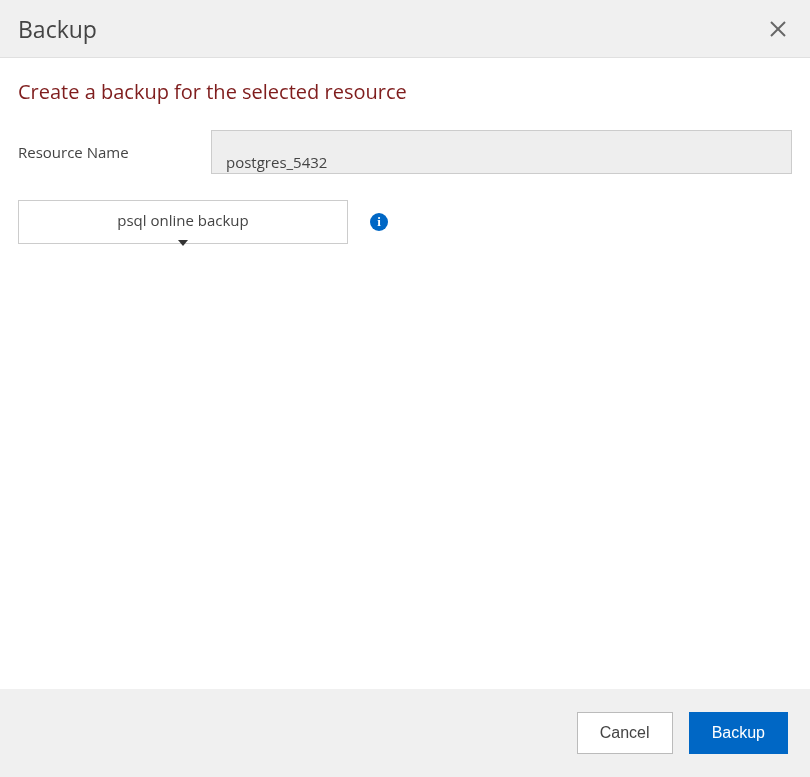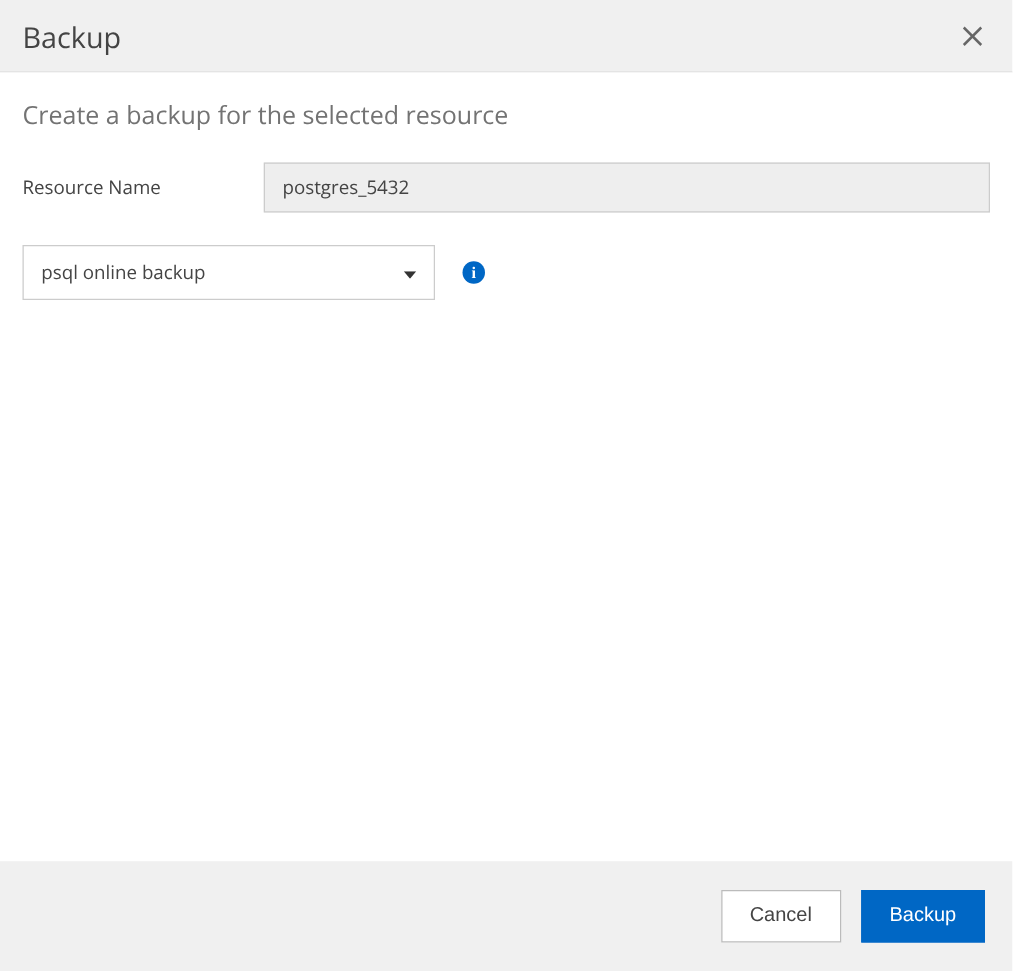--- a/index.html
+++ b/index.html
@@ -46,41 +46,41 @@
       stroke: #666;
       stroke-width: 2;
     }
     .content {
       flex: 1;
       padding: 20px 18px;
       background: #fff;
     }
     .subtitle {
       font-size: 20px;
-      color: #737373;
+      color: #7f1d1d;
       margin-bottom: 20px;
       font-weight: 400;
     }
     .form-row {
       display: flex;
       align-items: center;
       margin-bottom: 26px;
       margin-top: 25px;
     }
     .form-label {
       width: 193px;
       font-size: 15px;
       color: #444;
       flex-shrink: 0;
     }
     .readonly-field {
       flex: 1;
       background: #eeeeee;
       border: 1px solid #ccc;
-      padding: 9px 14px;
+      padding: 21px 14px;
       font-size: 15px;
       color: #444;
       height: 40px;
       line-height: 20px;
     }
     .select-wrapper {
       display: flex;
       align-items: center;
     }
     .select-field {
@@ -88,20 +88,21 @@
       background: #fff;
       border: 1px solid #ccc;
       padding: 9px 14px;
       font-size: 15px;
       color: #444;
       height: 44px;
       display: flex;
       align-items: center;
       justify-content: space-between;
       cursor: pointer;
+      flex-direction: column;
     }
     .caret-icon {
       display: inline-block;
     }
     .caret-icon svg {
       width: 10px;
       height: 6px;
       fill: #333;
     }
     .info-icon {

